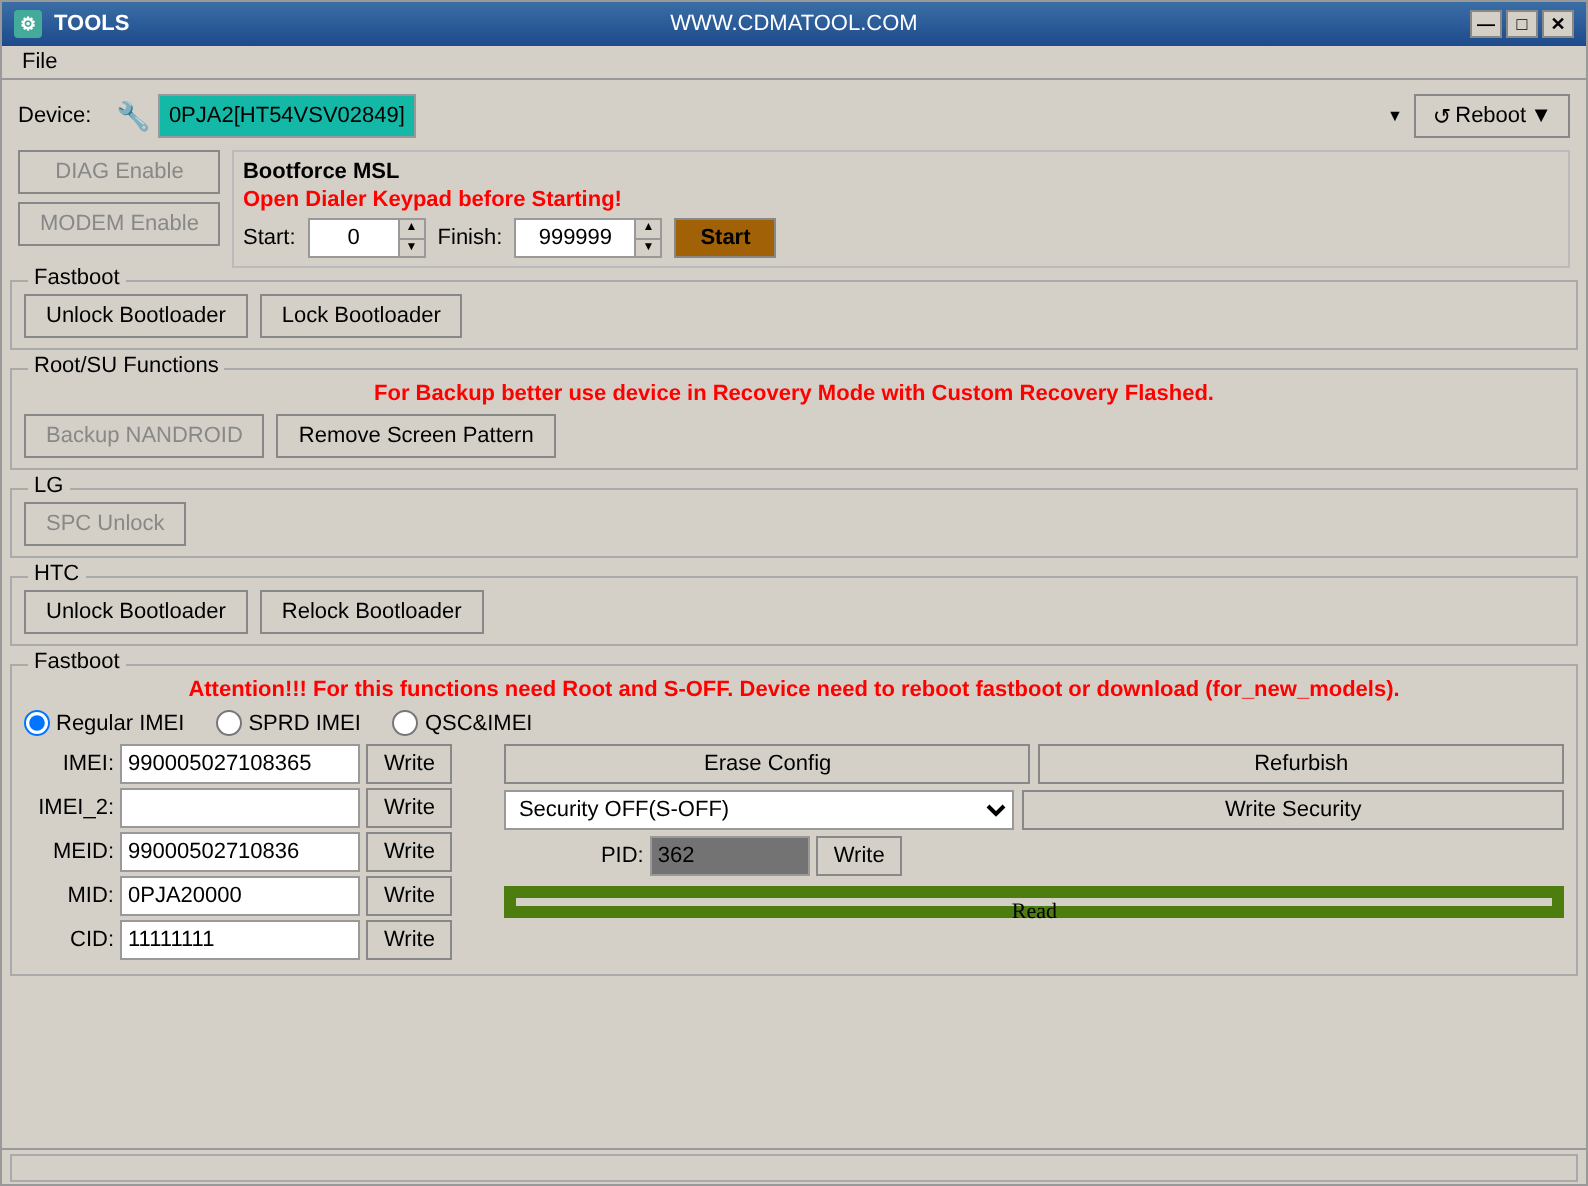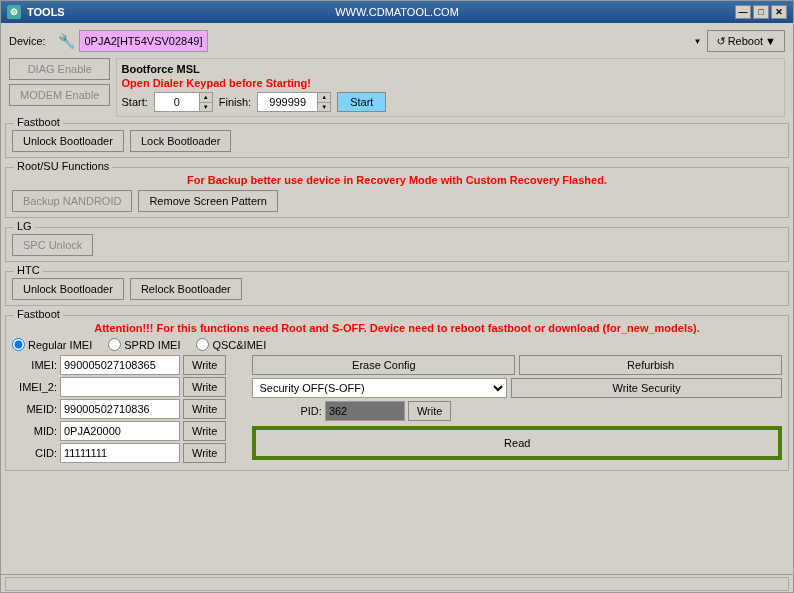--- a/index.html
+++ b/index.html
@@ -96,21 +96,21 @@
     .device-label {
       font-size: 11px;
       width: 45px;
     }
     .device-icon {
       font-size: 14px;
     }
     .device-select {
       flex: 1;
       height: 22px;
-      background: #f0abfc;
+      background: #14b8a6;
       border: 1px solid #999;
       padding: 1px 4px;
       font-size: 11px;
       appearance: none;
     }
     .device-select-wrapper {
       flex: 1;
       position: relative;
     }
     .device-select-wrapper::after {
@@ -150,26 +150,27 @@
       font-size: 11px;
       margin-bottom: 3px;
     }
     .start-finish-row {
       display: flex;
       align-items: center;
       gap: 6px;
       font-size: 11px;
     }
     .start-btn {
-      background: #7dd3fc;
+      background: #a16207;
       border: 1px solid #888;
       padding: 1px 12px;
       font-size: 11px;
       cursor: pointer;
       height: 20px;
+      font-weight: bold;
     }
     .group-box {
       border: 1px solid #aaa;
       margin: 3px 0;
       padding: 2px 6px 5px 6px;
       position: relative;
     }
     .group-label {
       position: absolute;
       top: -8px;
@@ -272,26 +273,27 @@
     }
     .security-select {
       height: 20px;
       border: 1px solid #999;
       background: white;
       font-size: 11px;
       padding: 1px 2px;
     }
     .read-btn {
       background: #d4d0c8;
-      border: 4px solid #4d7c0f;
+      border: 6px solid #4d7c0f;
       padding: 1px 10px;
       font-size: 11px;
       cursor: pointer;
-      height: 34px;
+      height: 16px;
       width: 100%;
+      font-family: Liberation Serif, serif;
     }
     .pid-row {
       display: flex;
       align-items: center;
       gap: 3px;
     }
     .pid-label {
       font-size: 11px;
       margin-left: 48px;
     }
@@ -362,20 +364,23 @@
       <span>TOOLS</span>
     </div>
     <span class="title-bar-center">WWW.CDMATOOL.COM</span>
     <div class="title-bar-right">
       <div class="title-btn">—</div>
       <div class="title-btn">□</div>
       <div class="title-btn">✕</div>
     </div>
   </div>
 
+  <div class="menu-bar">
+    <span>File</span>
+  </div>
 
   <div class="content">
 
     <div class="device-row">
       <span class="device-label">Device:</span>
       <span class="device-icon">🔧</span>
       <div class="device-select-wrapper">
         <select class="device-select">
           <option value="0PJA2[HT54VSV02849]">0PJA2[HT54VSV02849]</option>
         </select>

